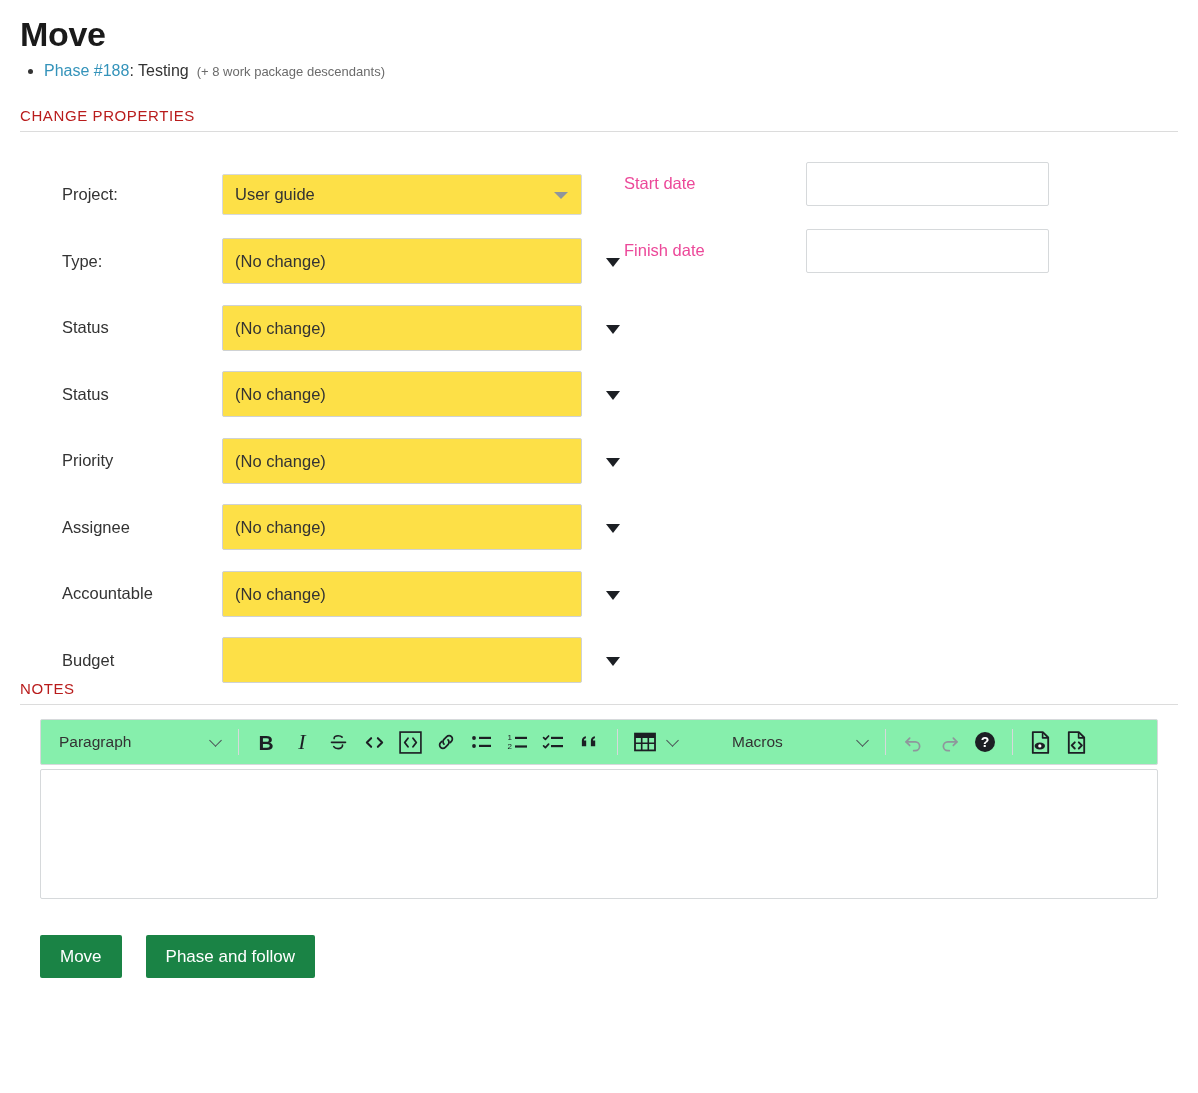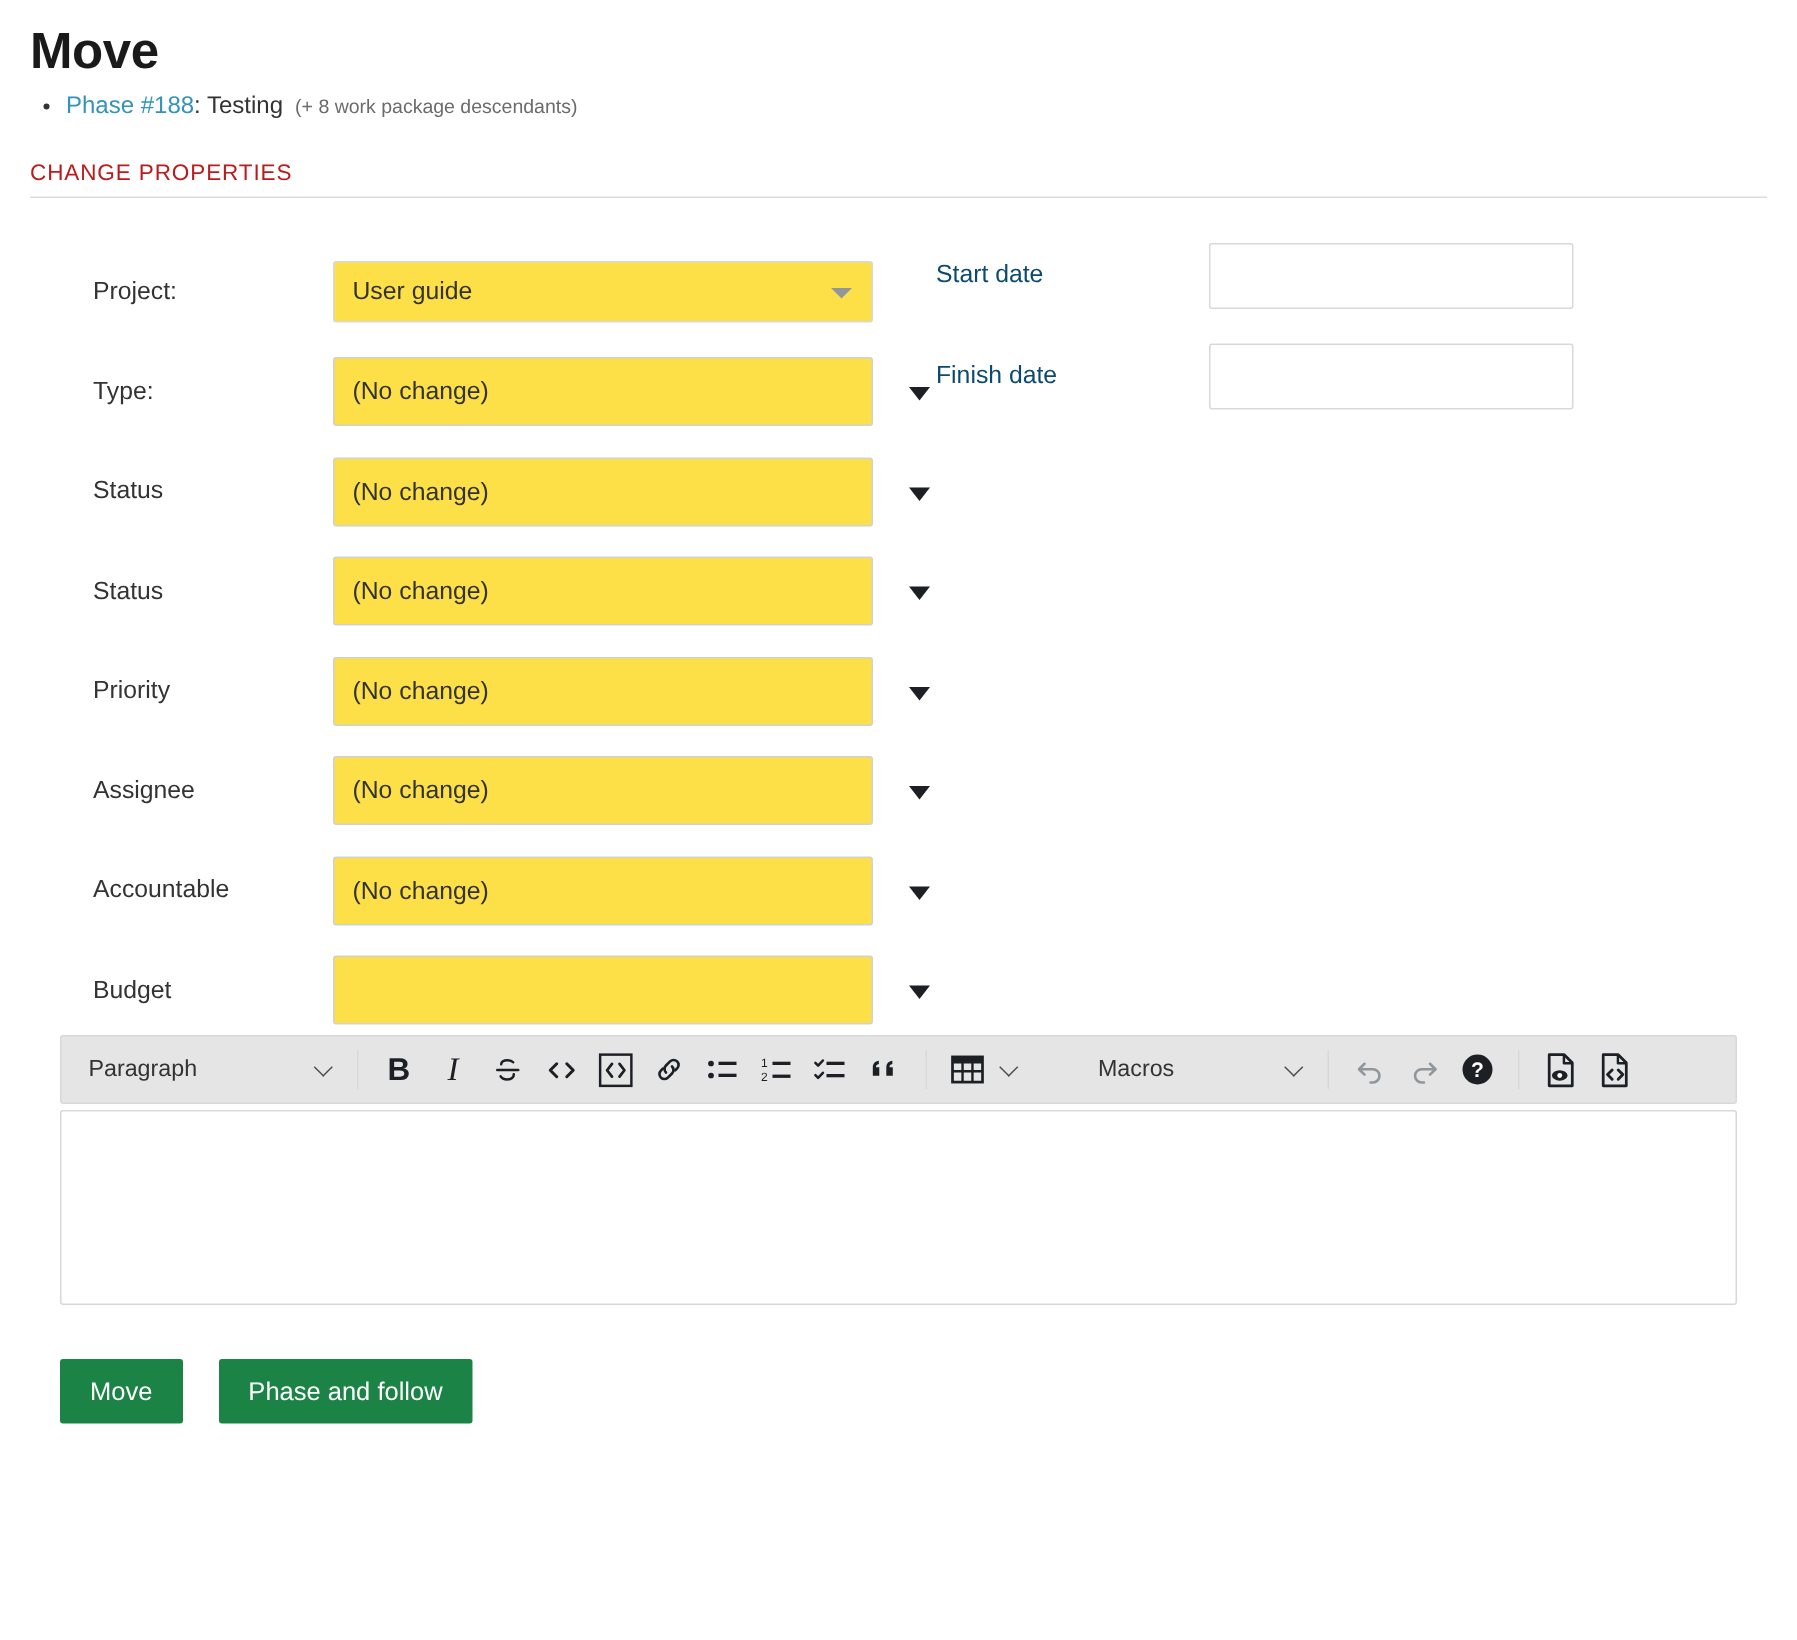--- a/index.html
+++ b/index.html
@@ -67,35 +67,35 @@
   .arrow-dark  { margin-top: -3px; border-top: 9px solid #1c1f24; }
   .arrow-light { margin-top: -3px; border-top: 7px solid #8f969c; }
 
   
   .sel-wrap.project, .sel-wrap.project .fake-select { width: 360px; }
   .sel-wrap.project .fake-select {
     height: 41px; line-height: 39px; border-color: #d6d9db; color: #333;
   }
 
   .date-row { display: flex; align-items: center; height: 67px; }
-  .date-label { font-size: 16.5px; color: #0c4a6e; width: 182px; flex: 0 0 182px; }
+  .date-label { font-size: 16.5px; color: #ec4899; width: 182px; flex: 0 0 182px; }
   input.date-input {
     width: 243px; height: 44px;
     border: 1px solid #d6d9db; border-radius: 2px;
     background: #fff; outline: none;
     font-family: "Liberation Sans", sans-serif; font-size: 16.5px;
     color: #333; padding: 0 10px;
   }
 
   
   .editor { margin: 14px 20px 0 20px; }
   .ck-toolbar {
     display: flex; align-items: center;
     height: 46px; border: 1px solid #d6d9db; border-radius: 2px;
-    background: #e5e5e5; padding: 0 8px; gap: 0;
+    background: #86efac; padding: 0 8px; gap: 0;
   }
   .ck-sep { width: 1px; height: 26px; background: #d6d9db; margin: 0 9px; flex: 0 0 1px; }
 
   .para-dd {
     display: flex; align-items: center; justify-content: space-between;
     width: 180px; height: 34px; padding: 0 6px 0 10px;
     font-size: 15.5px; color: #333; cursor: pointer; background: transparent;
     border: none;
   }
   .macros-dd {
@@ -247,20 +247,24 @@
         <input class="date-input" type="text" value="" style="">
       </div>
       <div class="date-row">
         <label class="date-label">Finish date</label>
         <input class="date-input" type="text" value="" style="">
       </div>
     </div>
 
   </div>
 
+  <div class="section" style="margin-top:4px;">
+    <div class="section-title">NOTES</div>
+    <div class="section-rule"></div>
+  </div>
 
   <div class="editor">
     <div class="ck-toolbar">
 
       <div class="para-dd">
         <span>Paragraph</span>
         <span class="chev"></span>
       </div>
 
       <span class="ck-sep"></span>

